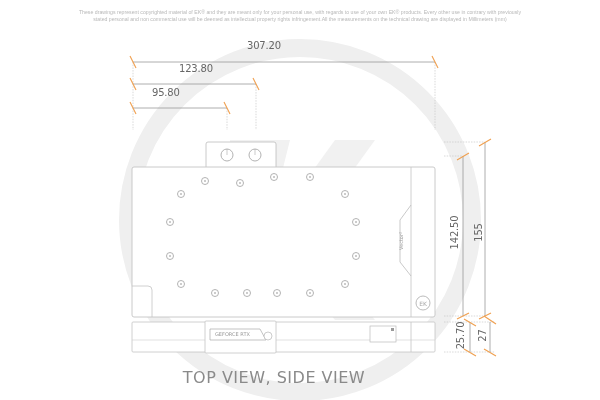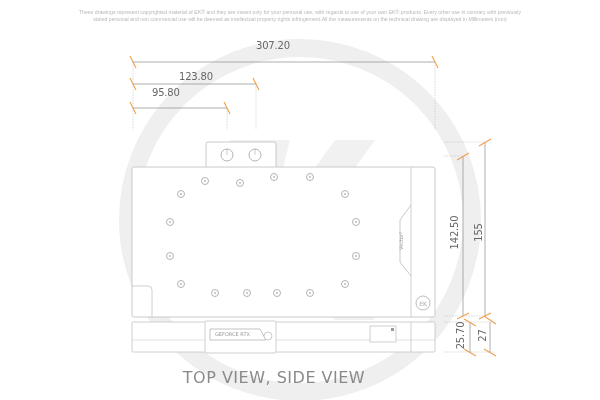--- a/index.html
+++ b/index.html
@@ -151,22 +151,22 @@
     <line x1="132" y1="340" x2="435" y2="340" stroke="#ccc" stroke-width="0.6"></line>
     <line x1="411" y1="322" x2="411" y2="352" stroke="#c4c4c4" stroke-width="0.8"></line>
     <rect x="205" y="321" width="71" height="32" rx="1" fill="#fff" stroke="#c4c4c4" stroke-width="0.8"></rect>
     <path d="M210 329 L260 329 L266 340 L210 340 Z" fill="#fff" stroke="#aaa" stroke-width="0.7"></path>
     <circle cx="268" cy="336" r="4" fill="#fff" stroke="#aaa" stroke-width="0.6"></circle>
     <rect x="370" y="326" width="26" height="16" fill="#fff" stroke="#bbb" stroke-width="0.7"></rect>
     <rect x="391" y="328" width="3" height="3" fill="#999"></rect>
   </g>
 </svg>
 
-<div class="dim-label" style="left:256px; top:40px;">307.20</div>
-<div class="dim-label" style="left:179px; top:63px;margin-top:8px;">123.80</div>
+<div class="dim-label" style="left:247px; top:40px;">307.20</div>
+<div class="dim-label" style="left:179px; top:63px;">123.80</div>
 <div class="dim-label" style="left:152px; top:87px;">95.80</div>
 <div class="dim-label vert" style="left:434px; top:227px; width:40px; text-align:center;">142.50</div>
 <div class="dim-label vert" style="left:458px; top:227px; width:40px; text-align:center;">155</div>
 <div class="dim-label vert" style="left:440px; top:330px; width:40px; text-align:center;">25.70</div>
 <div class="dim-label vert" style="left:462px; top:330px; width:40px; text-align:center;">27</div>
 
 <div class="engrave" style="left:392px; top:238px; transform:rotate(-90deg);">Vector²</div>
 <div class="engrave" style="left:215px; top:331px;">GEFORCE RTX</div>
 
 <div class="view-title">TOP VIEW, SIDE VIEW</div>

